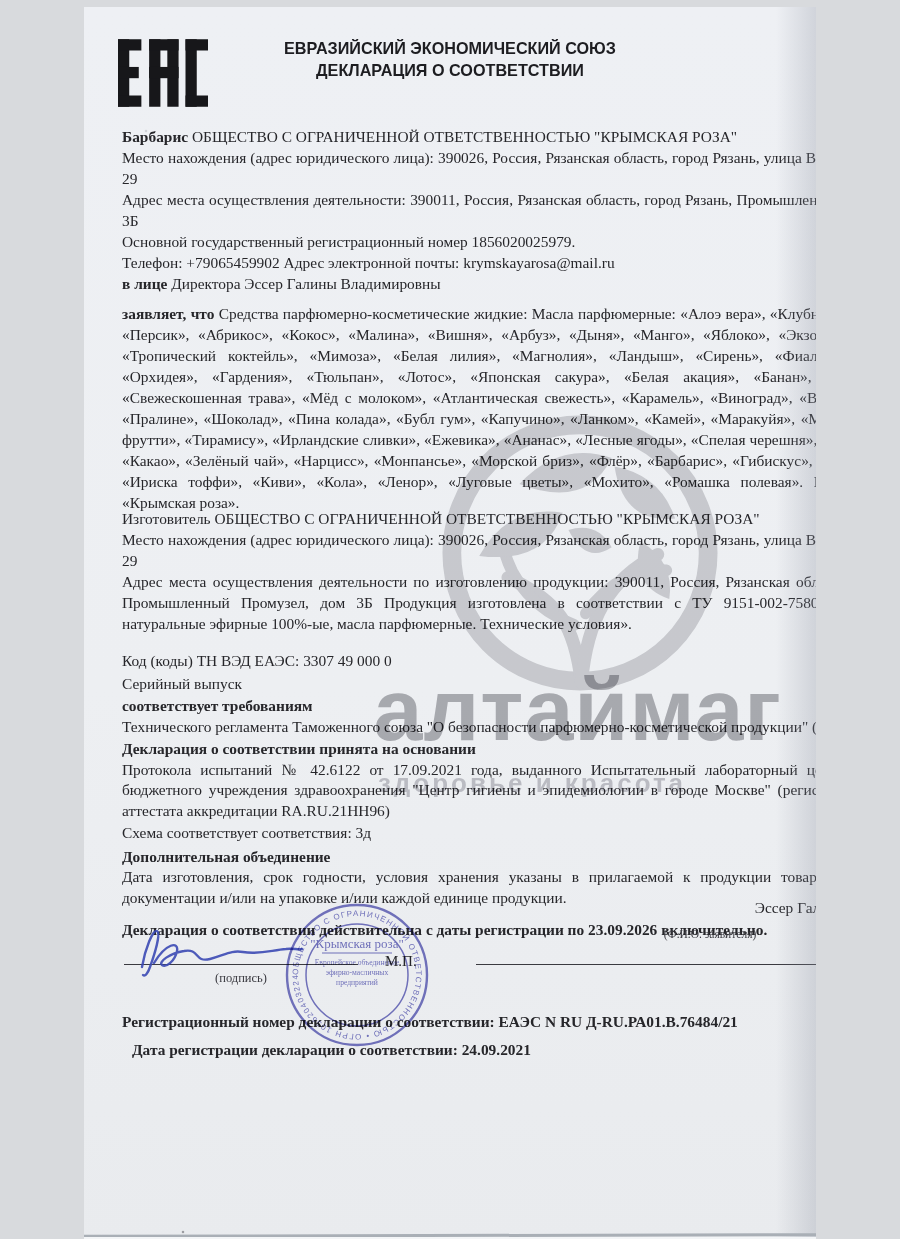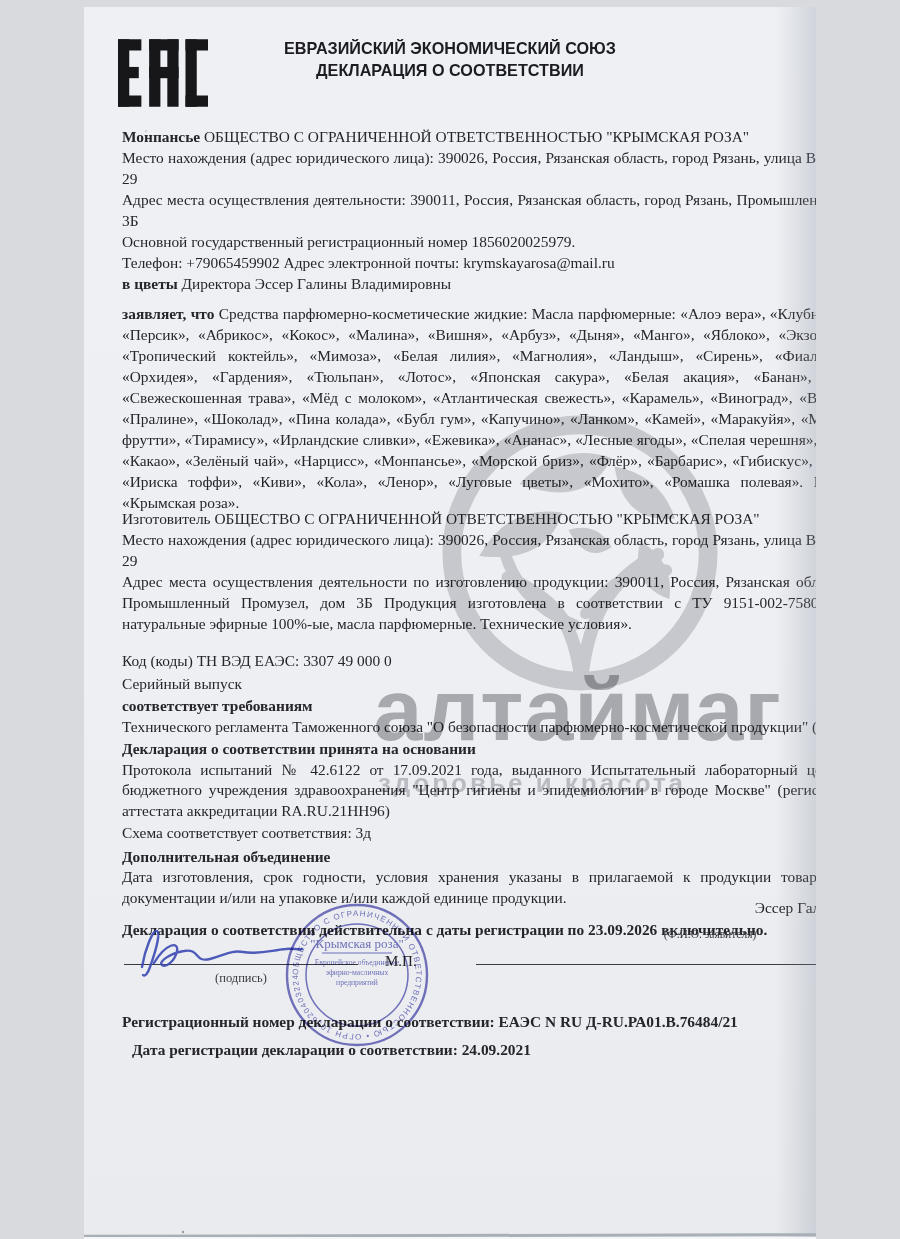--- a/index.html
+++ b/index.html
@@ -93,26 +93,26 @@
       <path d="M124,40 Q156,46 166,76 Q130,80 124,40 Z"></path>
       <path d="M142,92 Q166,106 162,132 Q134,122 142,92 Z"></path>
       <path d="M92,84 Q112,78 122,96 Q104,108 92,84 Z"></path>
     </g>
   </svg>
 
   <div class="wm-title">алтаймаг</div>
   <div class="wm-subtitle">здоровье и красота</div>
 
   <div class="sec sec-applicant">
-    <p class="just"><b class="b">Монпансье</b> <span>ОБЩЕСТВО С ОГРАНИЧЕННОЙ ОТВЕТСТВЕННОСТЬЮ "КРЫМСКАЯ РОЗА"</span></p>
+    <p class="just"><b class="b">Барбарис</b> <span>ОБЩЕСТВО С ОГРАНИЧЕННОЙ ОТВЕТСТВЕННОСТЬЮ "КРЫМСКАЯ РОЗА"</span></p>
     <p class="just">Место нахождения (адрес юридического лица): 390026, Россия, Рязанская область, город Рязань, улица Высоковольтная, дом 29</p>
     <p class="just">Адрес места осуществления деятельности: 390011, Россия, Рязанская область, город Рязань, Промышленный Промузел, дом 3Б</p>
     <p>Основной государственный регистрационный номер 1856020025979.</p>
     <p>Телефон: +79065459902 Адрес электронной почты: krymskayarosa@mail.ru</p>
-    <p><b class="b">в цветы</b> <span>Директора Эссер Галины Владимировны</span></p>
+    <p><b class="b">в лице</b> <span>Директора Эссер Галины Владимировны</span></p>
   </div>
 
   <div class="sec sec-declares">
     <p class="just"><b class="b">заявляет, что</b> <span>Средства парфюмерно-косметические жидкие: Масла парфюмерные: «Алоэ вера», «Клубника», «Земляника», «Персик», «Абрикос», «Кокос», «Малина», «Вишня», «Арбуз», «Дыня», «Манго», «Яблоко», «Экзотические фрукты», «Тропический коктейль», «Мимоза», «Белая лилия», «Магнолия», «Ландыш», «Сирень», «Фиалка», «Афродезия», «Орхидея», «Гардения», «Тюльпан», «Лотос», «Японская сакура», «Белая акация», «Банан», «Зелёная трава», «Свежескошенная трава», «Мёд с молоком», «Атлантическая свежесть», «Карамель», «Виноград», «Виноград изабелла», «Пралине», «Шоколад», «Пина колада», «Бубл гум», «Капучино», «Ланком», «Камей», «Маракуйя», «Мускатель», «Тутти-фрутти», «Тирамису», «Ирландские сливки», «Ежевика», «Ананас», «Лесные ягоды», «Спелая черешня», «Огурец», «Кофе», «Какао», «Зелёный чай», «Нарцисс», «Монпансье», «Морской бриз», «Флёр», «Барбарис», «Гибискус», «Гуава», «Дюшес», «Ириска тоффи», «Киви», «Кола», «Ленор», «Луговые цветы», «Мохито», «Ромашка полевая». Маркировка «ООО «Крымская роза».</span></p>
   </div>
 
   <div class="sec sec-manufacturer">
     <p class="just"><span>Изготовитель</span> <span>ОБЩЕСТВО С ОГРАНИЧЕННОЙ ОТВЕТСТВЕННОСТЬЮ "КРЫМСКАЯ РОЗА"</span></p>
     <p class="just">Место нахождения (адрес юридического лица): 390026, Россия, Рязанская область, город Рязань, улица Высоковольтная, дом 29</p>
     <p class="just">Адрес места осуществления деятельности по изготовлению продукции: 390011, Россия, Рязанская область, город Рязань, Промышленный Промузел, дом 3Б Продукция изготовлена в соответствии с ТУ 9151-002-75808949-2014 «Масла натуральные эфирные 100%-ые, масла парфюмерные. Технические условия».</p>

